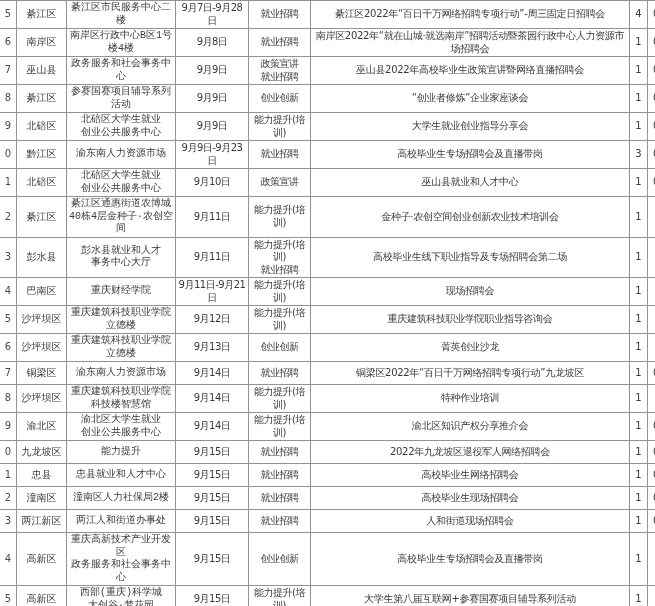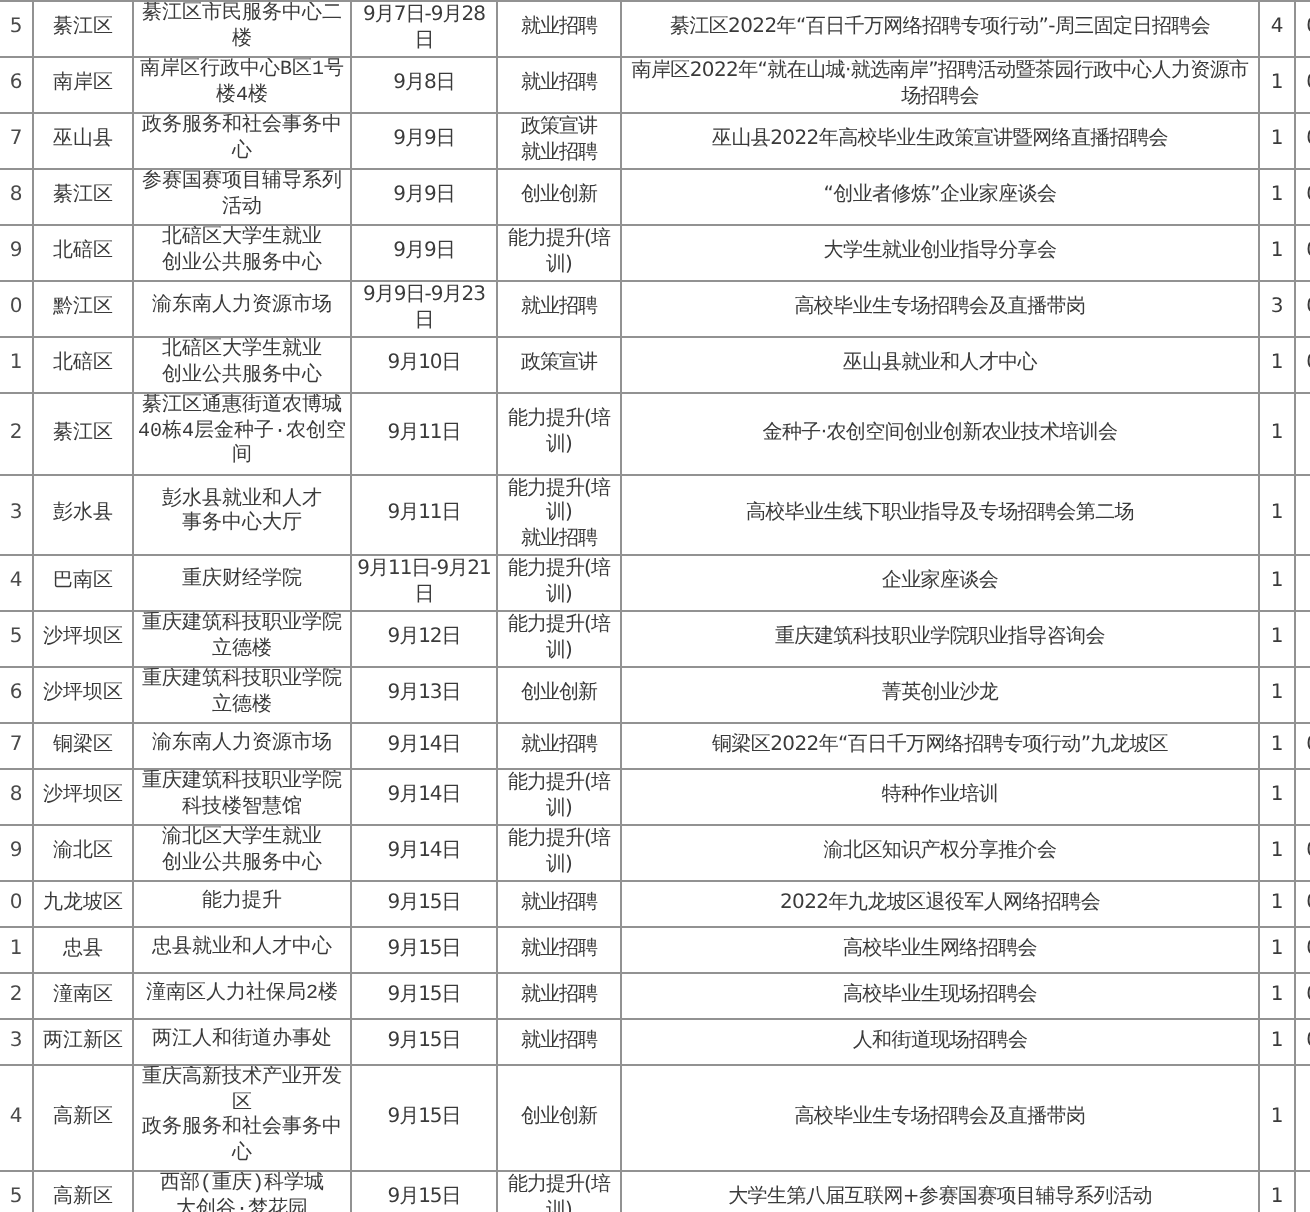--- a/index.html
+++ b/index.html
@@ -142,21 +142,21 @@
           <td class="col-event">高校毕业生线下职业指导及专场招聘会第二场</td>
           <td class="col-sessions">1</td>
           <td class="col-contact">156838811</td>
         </tr>
         <tr>
           <td class="col-index">4</td>
           <td class="col-district">巴南区</td>
           <td class="col-venue">重庆财经学院</td>
           <td class="col-date">9月11日-9月21日</td>
           <td class="col-category">能力提升(培训)</td>
-          <td class="col-event">企业家座谈会</td>
+          <td class="col-event">现场招聘会</td>
           <td class="col-sessions">1</td>
           <td class="col-contact">189831590</td>
         </tr>
         <tr>
           <td class="col-index">5</td>
           <td class="col-district">沙坪坝区</td>
           <td class="col-venue">重庆建筑科技职业学院立德楼</td>
           <td class="col-date">9月12日</td>
           <td class="col-category">能力提升(培训)</td>
           <td class="col-event">重庆建筑科技职业学院职业指导咨询会</td>

